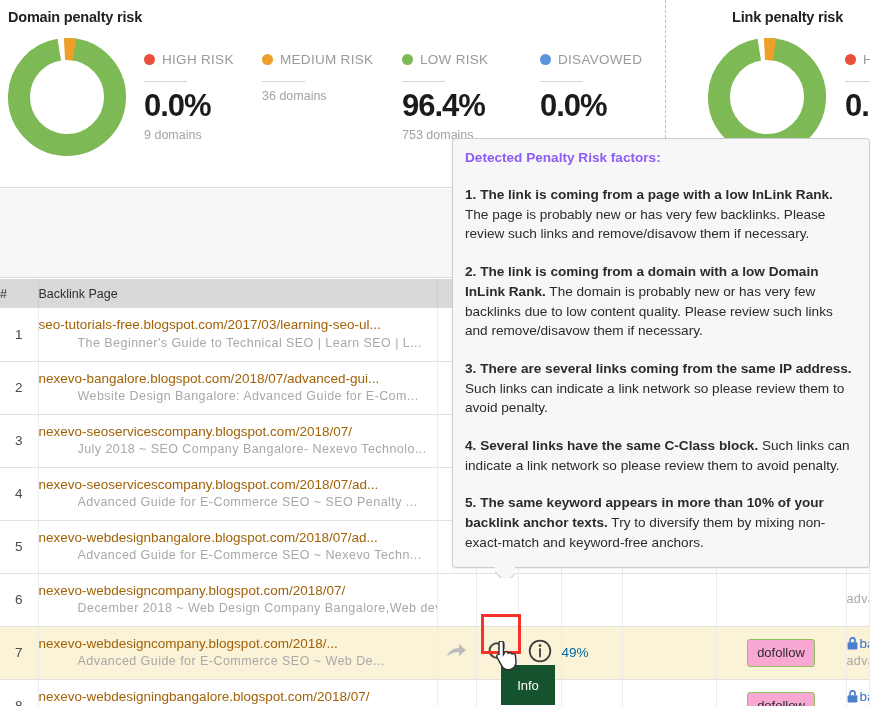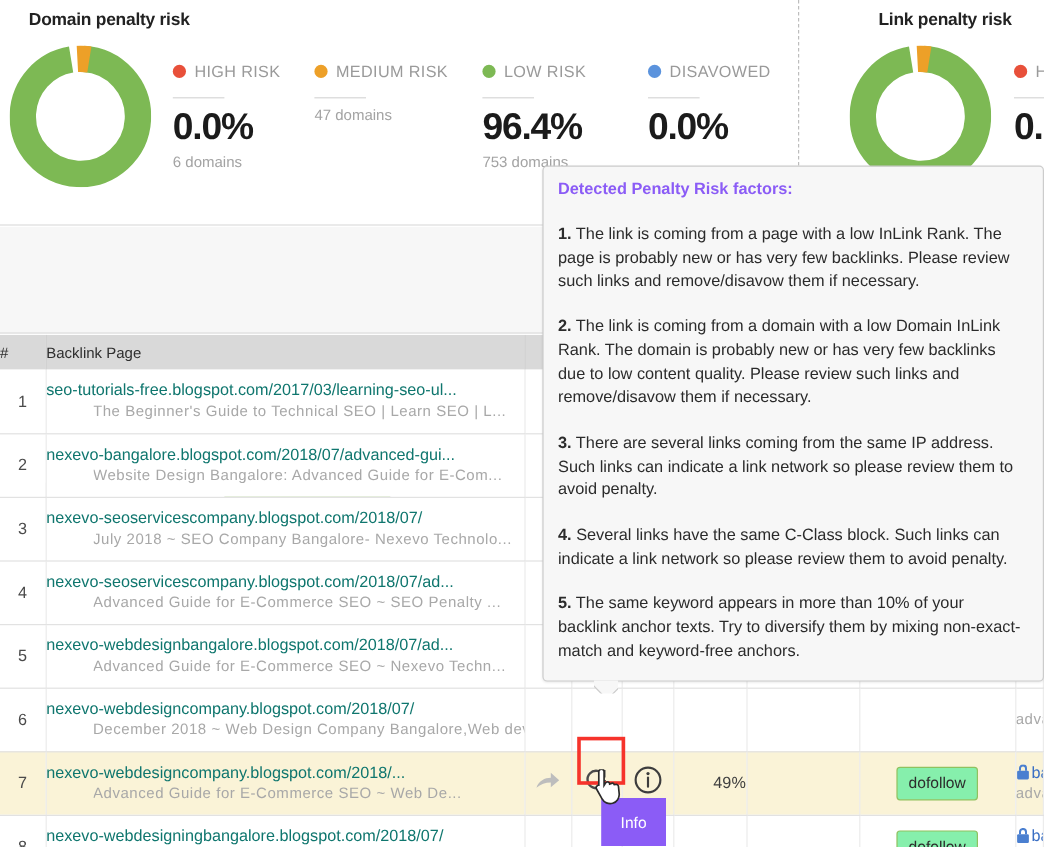--- a/index.html
+++ b/index.html
@@ -30,21 +30,21 @@
     border-left: 1px dashed #bdbdbd;
   }
   .panel-title {
     position: absolute;
     font-size: 14.5px;
     font-weight: bold;
     color: #222;
     letter-spacing: -0.2px;
     white-space: nowrap;
   }
-  #domain-panel-title { left: 24px; top: 9px; }
+  #domain-panel-title { left: 8px; top: 9px; }
   #link-panel-title  { left: 732px; top: 9px; }
 
   
   .donut {
     position: absolute;
     border-radius: 50%;
   }
   #domain-donut { left: 8px; top: 38px; width: 118px; height: 118px; }
   #link-donut { left: 708px; top: 38px; width: 118px; height: 118px; }
 
@@ -184,49 +184,49 @@
   td.num {
     text-align: center;
     font-size: 13.5px;
     color: #4a4a4a;
     border-right: 1px solid #e6e6e6;
   }
   td.page { padding-left: 18px; padding-right: 6px; }
   .page-url {
     display: block;
     font-size: 13.5px;
-    color: #0f766e;
+    color: #a16207;
     white-space: nowrap;
     overflow: hidden;
     text-overflow: ellipsis;
     cursor: pointer;
     line-height: 1.35;
   }
   .page-title {
     display: block;
     font-size: 12.5px;
     color: #a8a8a8;
     letter-spacing: 0.45px;
     white-space: nowrap;
     overflow: hidden;
     line-height: 1.4;
     margin-left: 39px;
   }
   td.ctr { text-align: center; }
-  td.pct { text-align: right; font-size: 13.5px; color: #404040; margin-top: 24px; }
+  td.pct { text-align: left; font-size: 13.5px; color: #0369a1; margin-top: 24px; }
   td.gap { }
   td.follow { text-align: center; }
   .follow-badge {
     display: inline-block;
     border: 1px solid #8fc15f;
     border-radius: 3px;
     padding: 5px 9px 6px;
     font-size: 13px;
     color: #2d2d2d;
-    background: #86efac;
+    background: #f9a8d4;
     cursor: pointer;
   }
   td.anchor { padding-left: 9px; padding-right: 4px; overflow: hidden; }
   .anchor-link {
     display: block;
     font-size: 13.5px;
     color: #3a6fc4;
     white-space: nowrap;
     overflow: hidden;
     cursor: pointer;
@@ -257,21 +257,21 @@
   #cursor-hand {
     position: absolute;
     left: 494px; top: 641px;
     z-index: 42;
     pointer-events: none;
   }
   #info-tip-label {
     position: absolute;
     left: 501px; top: 665px;
     width: 54px; height: 40px;
-    background: #8b5cf6;
+    background: #14532d;
     color: #fff;
     font-size: 13px;
     display: flex;
     align-items: center;
     justify-content: center;
     z-index: 41;
   }
 
   
   #penalty-tooltip {
@@ -292,21 +292,21 @@
     margin: 0 0 20px 0;
   }
   .tt-item {
     font-size: 13.6px;
     color: #2b2b2b;
     line-height: 1.45;
     margin-bottom: 18px;
   }
   .tt-item:last-child { margin-bottom: 2px; }
   .tt-item .tt-n { font-weight: bold; }
-  .tt-item .tt-b { font-weight: normal; margin-top: 36px; }
+  .tt-item .tt-b { font-weight: bold; margin-top: 36px; }
   #tt-arrow {
     position: absolute;
     left: 42px; bottom: -11px;
     width: 20px; height: 11px;
     overflow: hidden;
   }
   #tt-arrow::before {
     content: "";
     position: absolute;
     left: 0; top: -14px;
@@ -343,30 +343,30 @@
     </svg>
   </div>
 
   <div class="legend-col" id="legend-high">
     <div class="legend-head">
       <span class="dot" style="background:#e8503a"></span>
       <span class="legend-label">HIGH RISK</span>
     </div>
     <div class="legend-rule"></div>
     <div class="legend-pct">0.0%</div>
-    <div class="legend-sub">6 domains</div>
+    <div class="legend-sub">9 domains</div>
   </div>
 
   <div class="legend-col" id="legend-medium">
     <div class="legend-head">
       <span class="dot" style="background:#eda028"></span>
       <span class="legend-label">MEDIUM RISK</span>
     </div>
     <div class="legend-rule"></div>
-    <div class="legend-sub">47 domains</div>
+    <div class="legend-sub">36 domains</div>
   </div>
 
   <div class="legend-col" id="legend-low">
     <div class="legend-head">
       <span class="dot" style="background:#7db954"></span>
       <span class="legend-label">LOW RISK</span>
     </div>
     <div class="legend-rule"></div>
     <div class="legend-pct">96.4%</div>
     <div class="legend-sub">753 domains</div>

